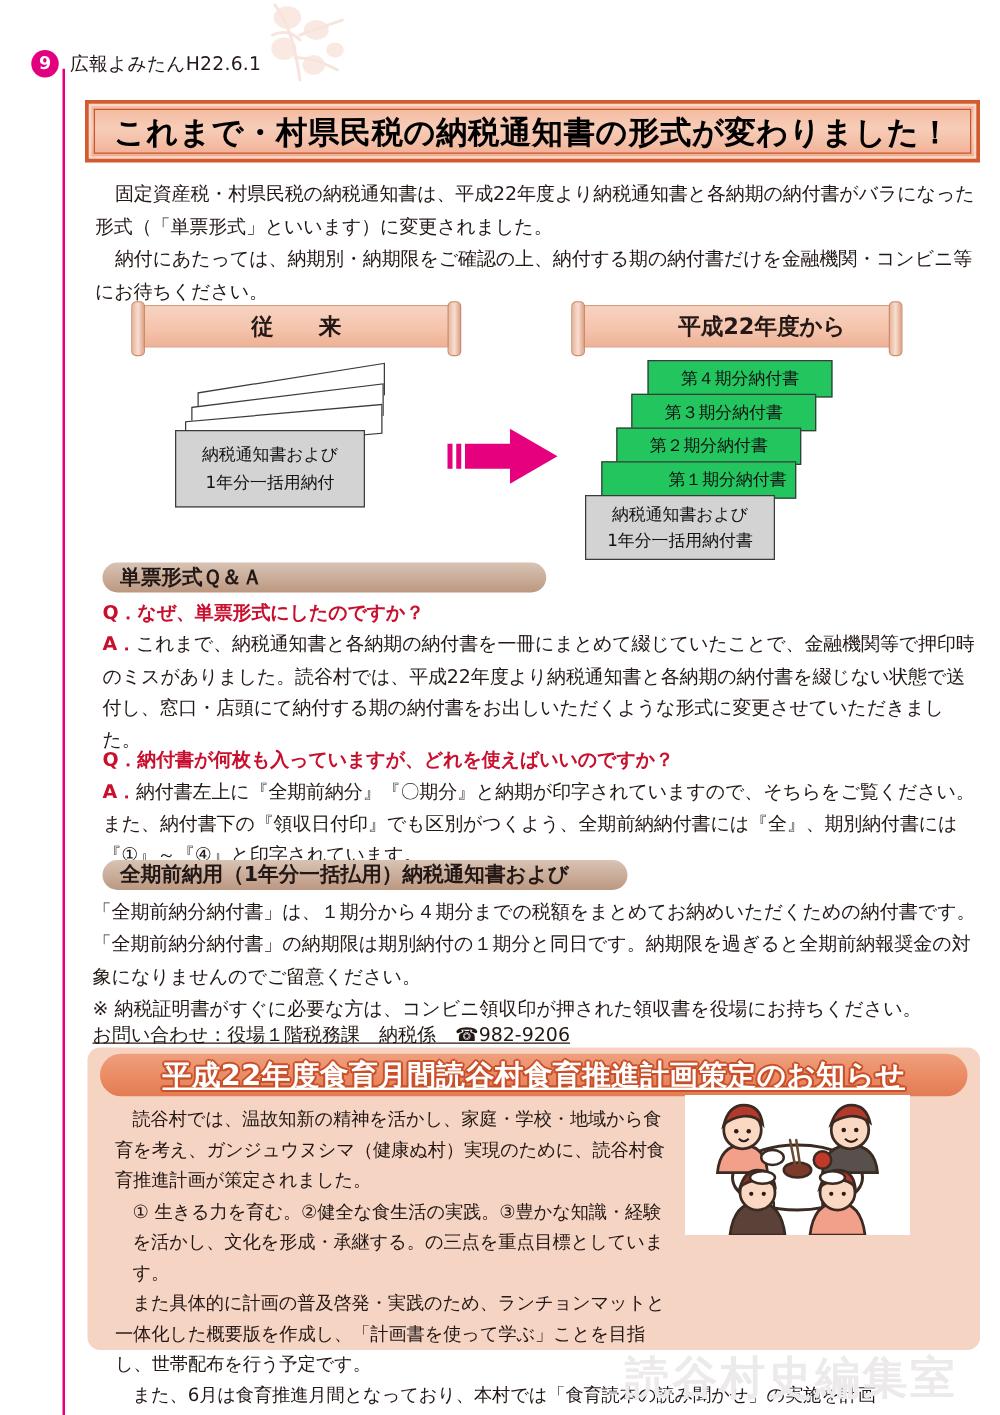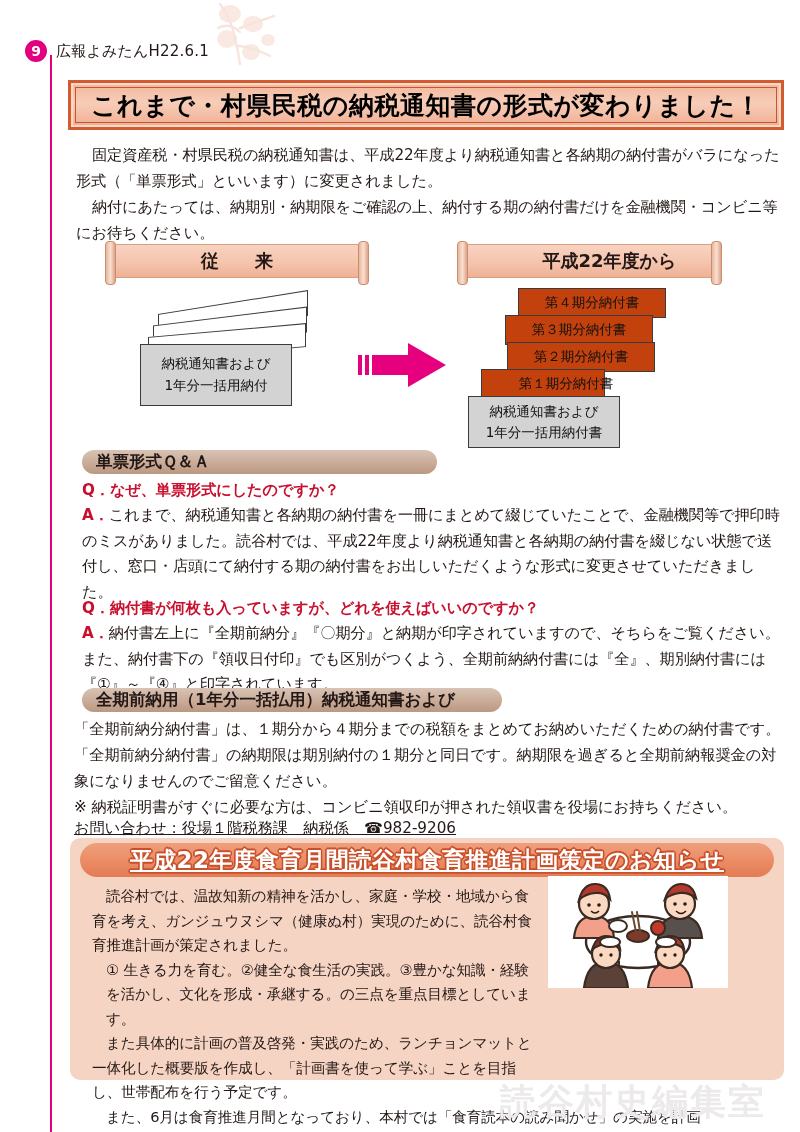--- a/index.html
+++ b/index.html
@@ -91,28 +91,28 @@
     gap: 4px;
   }
   .booklet .cover span { font-size: 13.5px; color: #111; white-space: nowrap; }
 
   
   .arrow-wrap { position: absolute; left: 356px; top: 337px; width: 96px; height: 56px; }
 
   
   .docstack { position: absolute; left: 468px; top: 288px; width: 224px; height: 170px; }
   .docstack .doc {
-    position: absolute; border: 1.6px solid #3b3b3b; background: #c2410c;
+    position: absolute; border: 1.6px solid #3b3b3b; background: #22c55e;
     display: flex; align-items: center; justify-content: center;
   }
   .docstack .doc span { font-size: 13.5px; color: #111; white-space: nowrap; }
   .docstack .d4 { left: 50px; top: 0px;  width: 148px; height: 30px; }
   .docstack .d3 { left: 37px; top: 27px; width: 148px; height: 30px; }
-  .docstack .d2 { left: 39px; top: 54px; width: 148px; height: 30px; }
-  .docstack .d1 { left: 13px; top: 81px; width: 124px; height: 30px; padding-left: 46px; }
+  .docstack .d2 { left: 25px; top: 54px; width: 148px; height: 30px; }
+  .docstack .d1 { left: 13px; top: 81px; width: 156px; height: 30px; padding-left: 46px; }
   .docstack .d0 {
     left: 0px; top: 108px; width: 152px; height: 52px; background: #d3d3d3;
     flex-direction: column; gap: 3px;
   }
 
   
   .pill {
     position: absolute; height: 24px; border-radius: 12px;
     background: linear-gradient(180deg,#d8c3b4 0%,#c9ab98 55%,#bb9881 100%);
     display: flex; align-items: center; padding-left: 14px;

